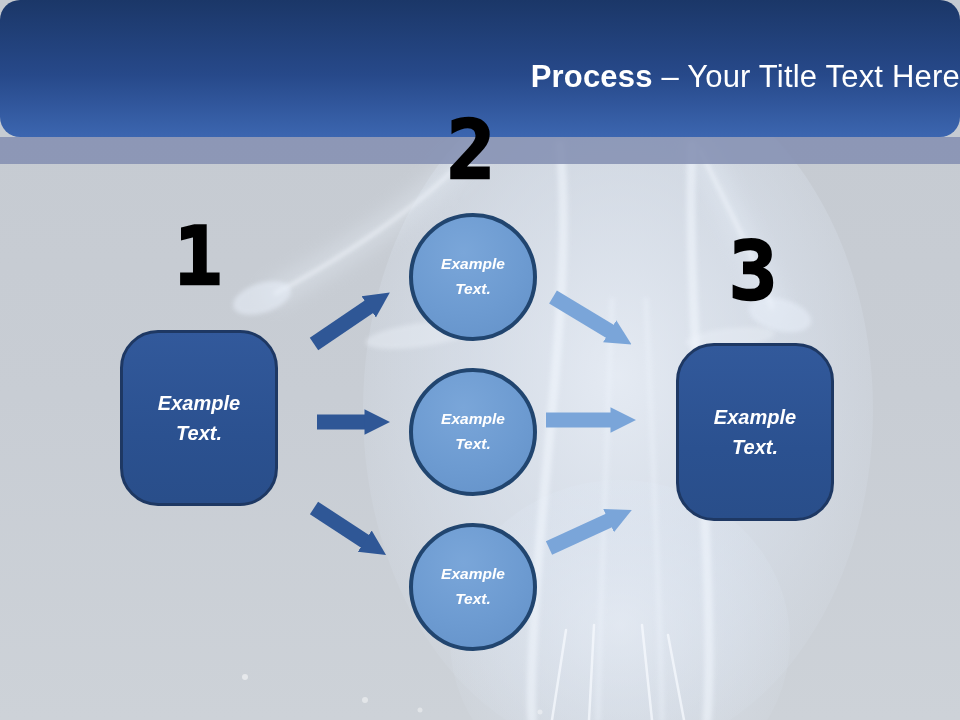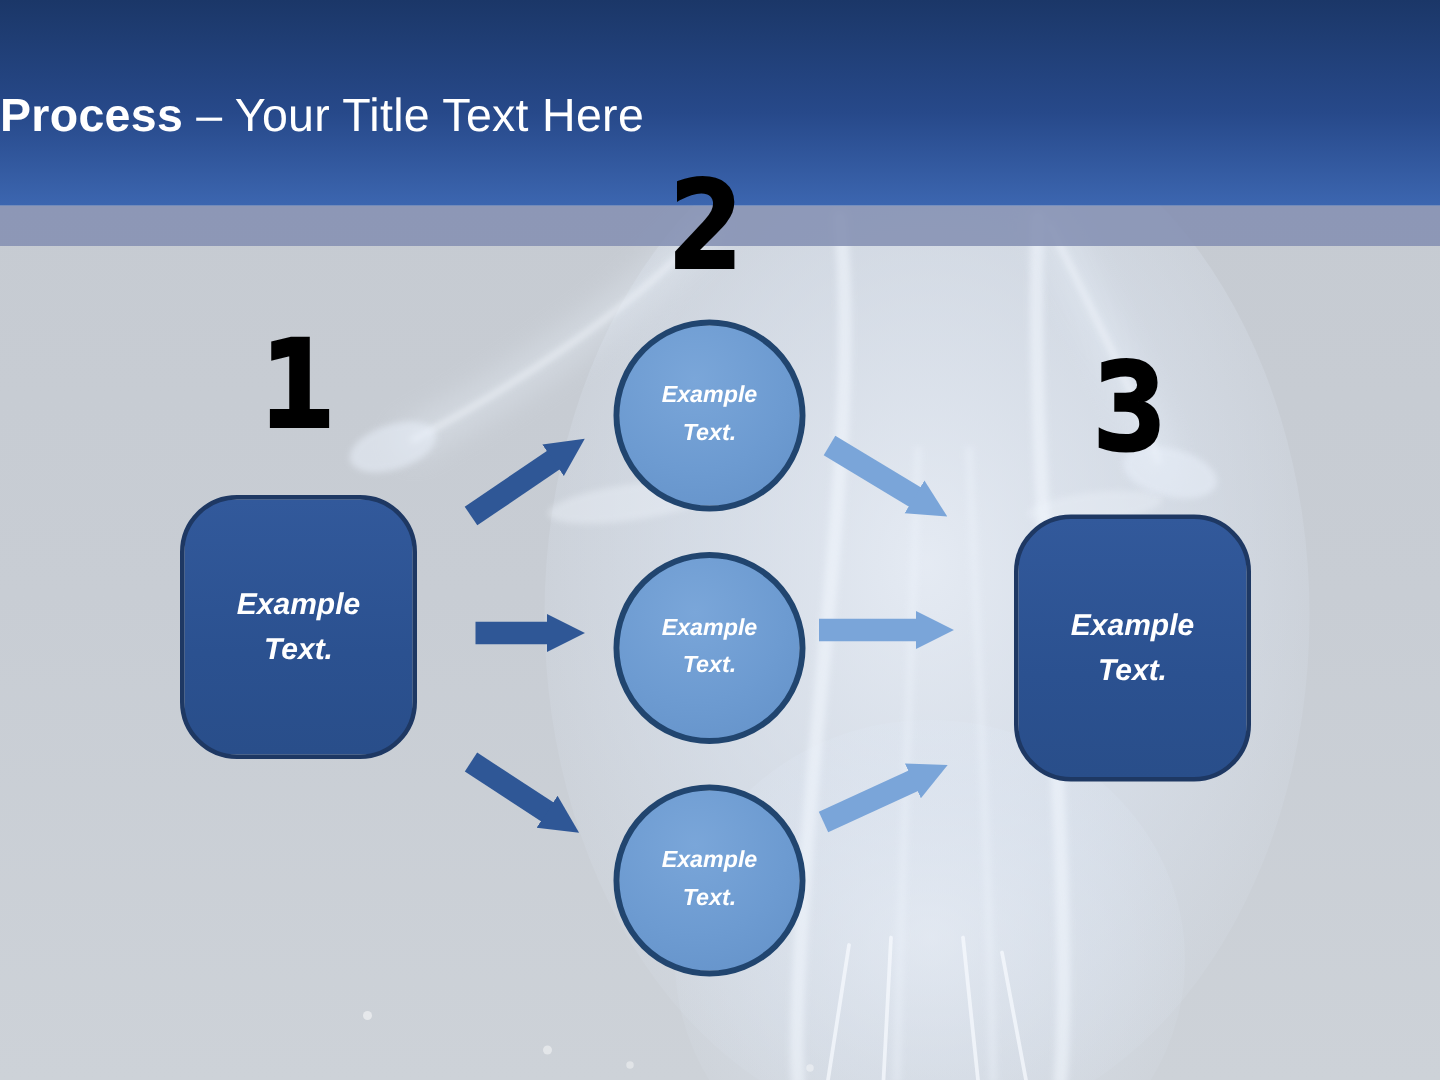--- a/index.html
+++ b/index.html
@@ -5,21 +5,21 @@
   html,body{margin:0;padding:0;background:#9aa0a8;}
   .slide{
     position:relative;width:960px;height:720px;overflow:hidden;
     background:linear-gradient(180deg,#c5cad1 0%,#c8cdd4 55%,#cdd2d8 100%);
     font-family:"Liberation Sans",sans-serif;
   }
   
   .titlebar{
     position:absolute;top:0;left:0;width:960px;height:137px;z-index:2;
     background:linear-gradient(180deg,#1b3768 0%,#27498a 55%,#3c66b0 100%);
-    display:flex;align-items:center;justify-content:flex-start;
+    display:flex;align-items:center;justify-content:flex-end;border-radius:20px;
   }
   .title{
     color:#ffffff;font-size:31px;font-weight:400;letter-spacing:.2px;
     padding-top:16px;white-space:pre;
   }
   .title .bold{font-weight:700;}
   .subband{
     position:absolute;top:137px;left:0;width:960px;height:27px;z-index:1;
     background:rgba(130,142,178,0.85);
   }

